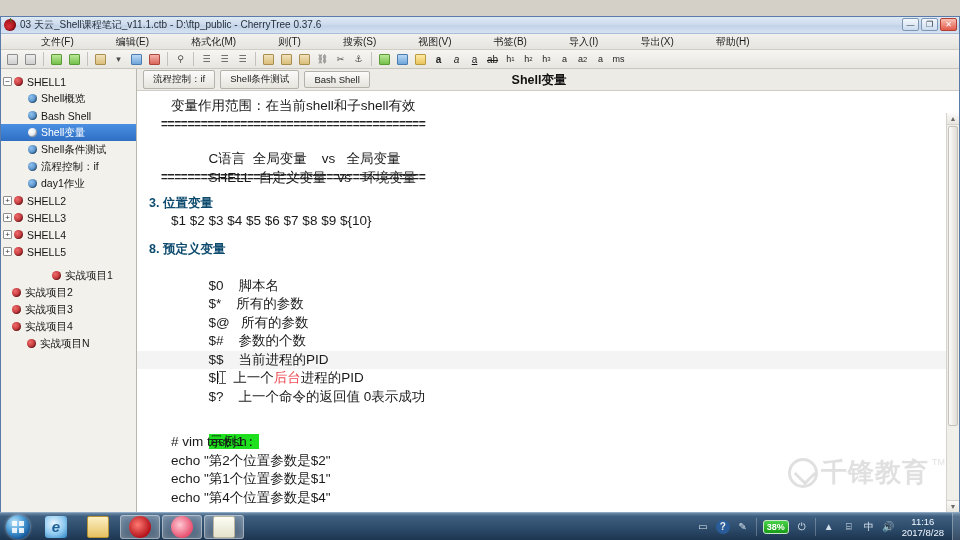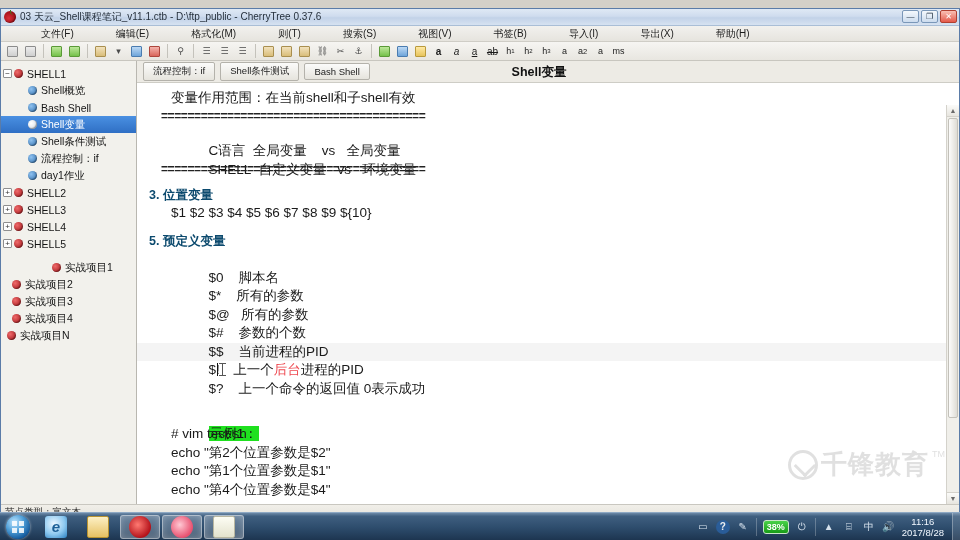--- a/index.html
+++ b/index.html
@@ -6,21 +6,21 @@
   html, body {
     margin: 0; padding: 0;
     width: 960px; height: 540px;
     overflow: hidden;
     font-family: "Liberation Sans", "DejaVu Sans", sans-serif;
   }
   body { background: #d4d0c8; }
 
   
   #app-window {
-    position: absolute; left: 0; top: 8px;
+    position: absolute; left: 0; top: 16px;
     width: 960px; height: 512px;
     background: #eceae3;
     border: 1px solid #5b7ca8;
     display: flex; flex-direction: column;
   }
 
   
   #title-bar {
     height: 17px;
     background: linear-gradient(#dfe9f5 0%, #cfdcee 45%, #c2d2e8 55%, #d6e2f1 100%);
@@ -447,21 +447,21 @@
         <span>实战项目2</span>
       </div>
       <div class="node" style="padding-left:11px;">
         <span class="dot red"></span>
         <span>实战项目3</span>
       </div>
       <div class="node" style="padding-left:11px;">
         <span class="dot red"></span>
         <span>实战项目4</span>
       </div>
-      <div class="node" style="padding-left:6px;">
+      <div class="node" style="padding-left:26px;">
         <span class="dot red"></span>
         <span>实战项目N</span>
       </div>
     </div>
 
     <div id="content-pane">
 
       <div id="tabstrip">
         <span class="ctab">流程控制：if</span>
         <span class="ctab">Shell条件测试</span>
@@ -481,21 +481,21 @@
           <span>SHELL</span><span>&nbsp;&nbsp;</span><span>自定义变量</span><span>&nbsp;&nbsp;&nbsp;</span><span>vs</span><span>&nbsp;&nbsp;&nbsp;</span><span>环境变量</span>
         </div>
 
         <div class="eq">========================================</div>
         <div class="spacer"></div>
 
         <div class="line sect">3. 位置变量</div>
         <div class="line big">$1 $2 $3 $4 $5 $6 $7 $8 $9 ${10}</div>
         <div class="spacer"></div>
 
-        <div class="line sect">5. 预定义变量</div>
+        <div class="line sect">8. 预定义变量</div>
 
         <div class="line big">
           <span>$0</span><span>&nbsp;&nbsp;&nbsp;&nbsp;</span><span>脚本名</span>
         </div>
         <div class="line big">
           <span>$*</span><span>&nbsp;&nbsp;&nbsp;&nbsp;</span><span>所有的参数</span>
         </div>
         <div class="line big">
           <span>$@</span><span>&nbsp;&nbsp;&nbsp;</span><span>所有的参数</span>
         </div>

